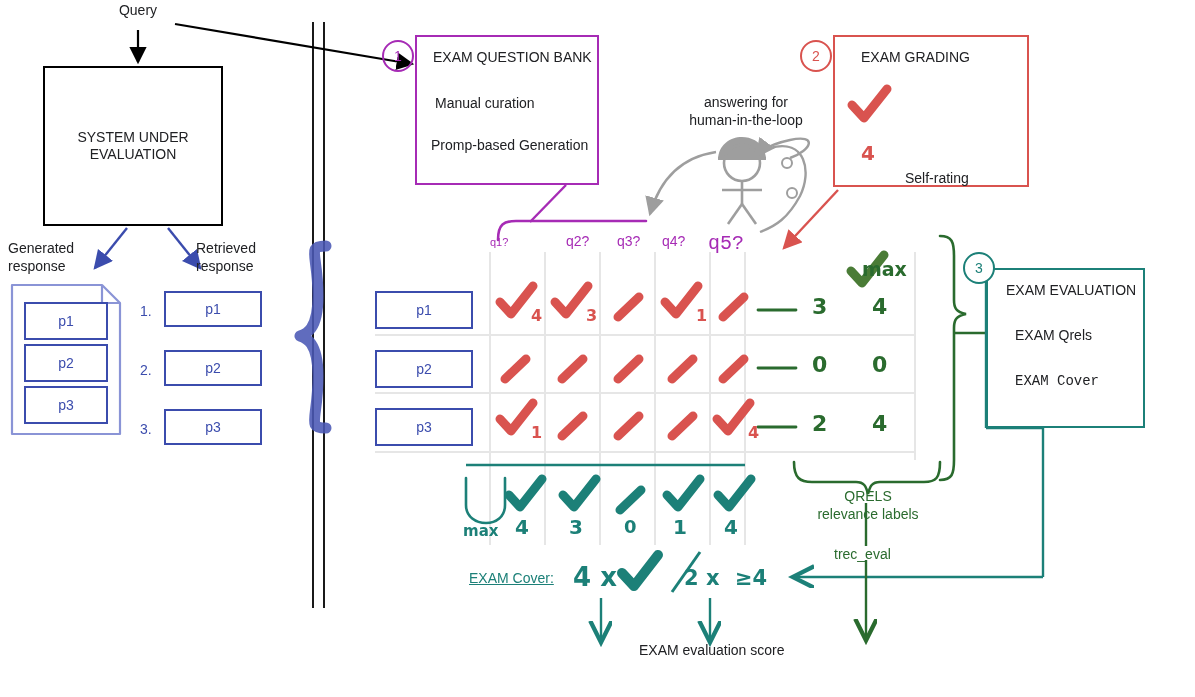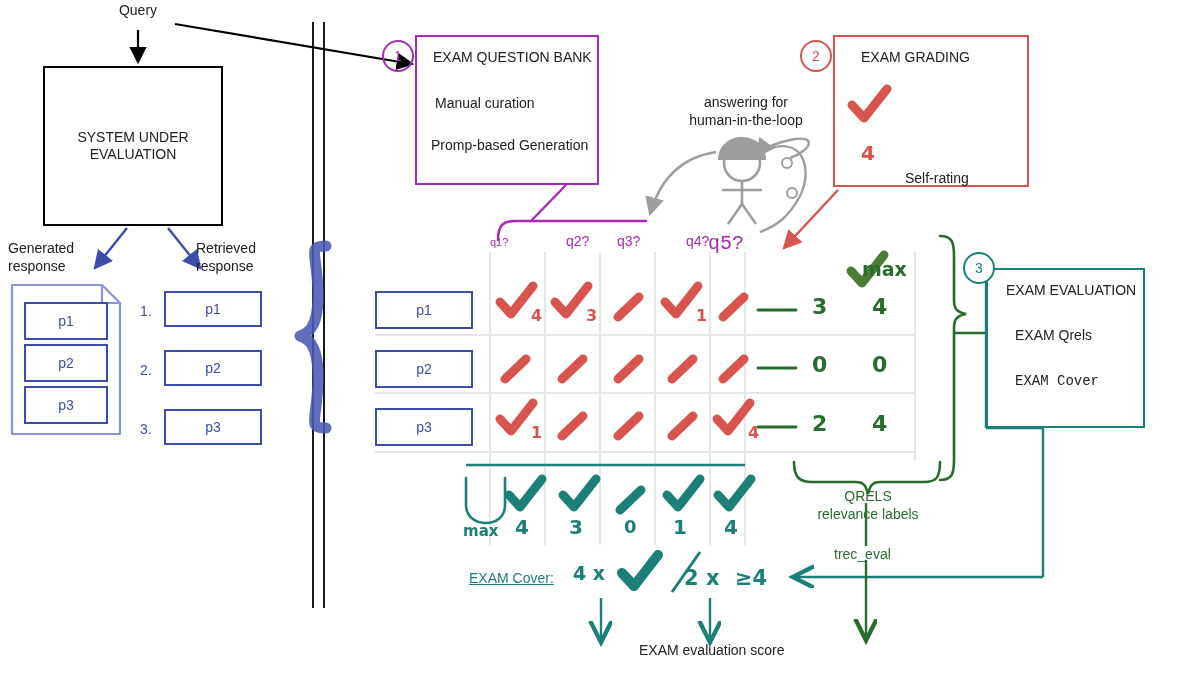--- a/index.html
+++ b/index.html
@@ -227,21 +227,21 @@
 
 <div class="abs" style="left:490px;top:232px;">
   <span style="color:#A62BB5;font-size:11px;">q1?</span>
 </div>
 <div class="abs" style="left:566px;top:232px;">
   <span style="color:#A62BB5;font-size:14px;">q2?</span>
 </div>
 <div class="abs" style="left:617px;top:232px;">
   <span style="color:#A62BB5;font-size:14px;">q3?</span>
 </div>
-<div class="abs" style="left:662px;top:232px;margin-left:24px;">
+<div class="abs" style="left:662px;top:232px;">
   <span style="color:#A62BB5;font-size:14px;">q4?</span>
 </div>
 <div class="abs" style="left:708px;top:232px;">
   <span style="color:#A62BB5;font-size:20px;font-family:Liberation Mono, monospace;">q5?</span>
 </div>
 
 <svg width="44" height="38" style="position:absolute;left:846px;top:252px;">
   <path d="M5,19 L16,31 L38,3" fill="none" stroke="#4A7C36" stroke-width="9" stroke-linecap="round" stroke-linejoin="round"></path>
 </svg>
 <div class="abs hand" style="left:862px;top:258px;color:#2A6B2E;font-size:19px;">max</div>
@@ -349,20 +349,20 @@
 <svg width="44" height="40" style="position:absolute;left:713px;top:476px;">
   <path d="M5,19 L16,31 L38,3" fill="none" stroke="#1C8078" stroke-width="9" stroke-linecap="round" stroke-linejoin="round"></path>
 </svg>
 <div class="abs hand" style="left:724px;top:515px;color:#1C8078;font-size:20px;">4</div>
 
 <div class="abs lbl c" style="left:800px;top:488px;width:136px;color:#2A6B2E;">QRELS
 relevance labels</div>
 <div class="abs lbl" style="left:834px;top:546px;color:#2A6B2E;">trec_eval</div>
 
 <div class="abs lbl" style="left:469px;top:570px;color:#1C8078;text-decoration:underline;">EXAM Cover:</div>
-<div class="abs hand" style="left:573px;top:562px;color:#1C8078;font-size:19px;">4 x</div>
+<div class="abs hand" style="left:573px;top:562px;color:#1C8078;font-size:26px;">4 x</div>
 <svg width="48" height="44" style="position:absolute;left:616px;top:552px;">
   <path d="M6,21 L18,34 L42,3" fill="none" stroke="#1C8078" stroke-width="10" stroke-linecap="round" stroke-linejoin="round"></path>
 </svg>
 <div class="abs hand" style="left:684px;top:566px;color:#1C8078;font-size:21px;">2 x</div>
 <div class="abs hand" style="left:735px;top:566px;color:#1C8078;font-size:21px;">≥4</div>
 
 <div class="abs lbl" style="left:639px;top:642px;">EXAM evaluation score</div>
 
 </body></html>

